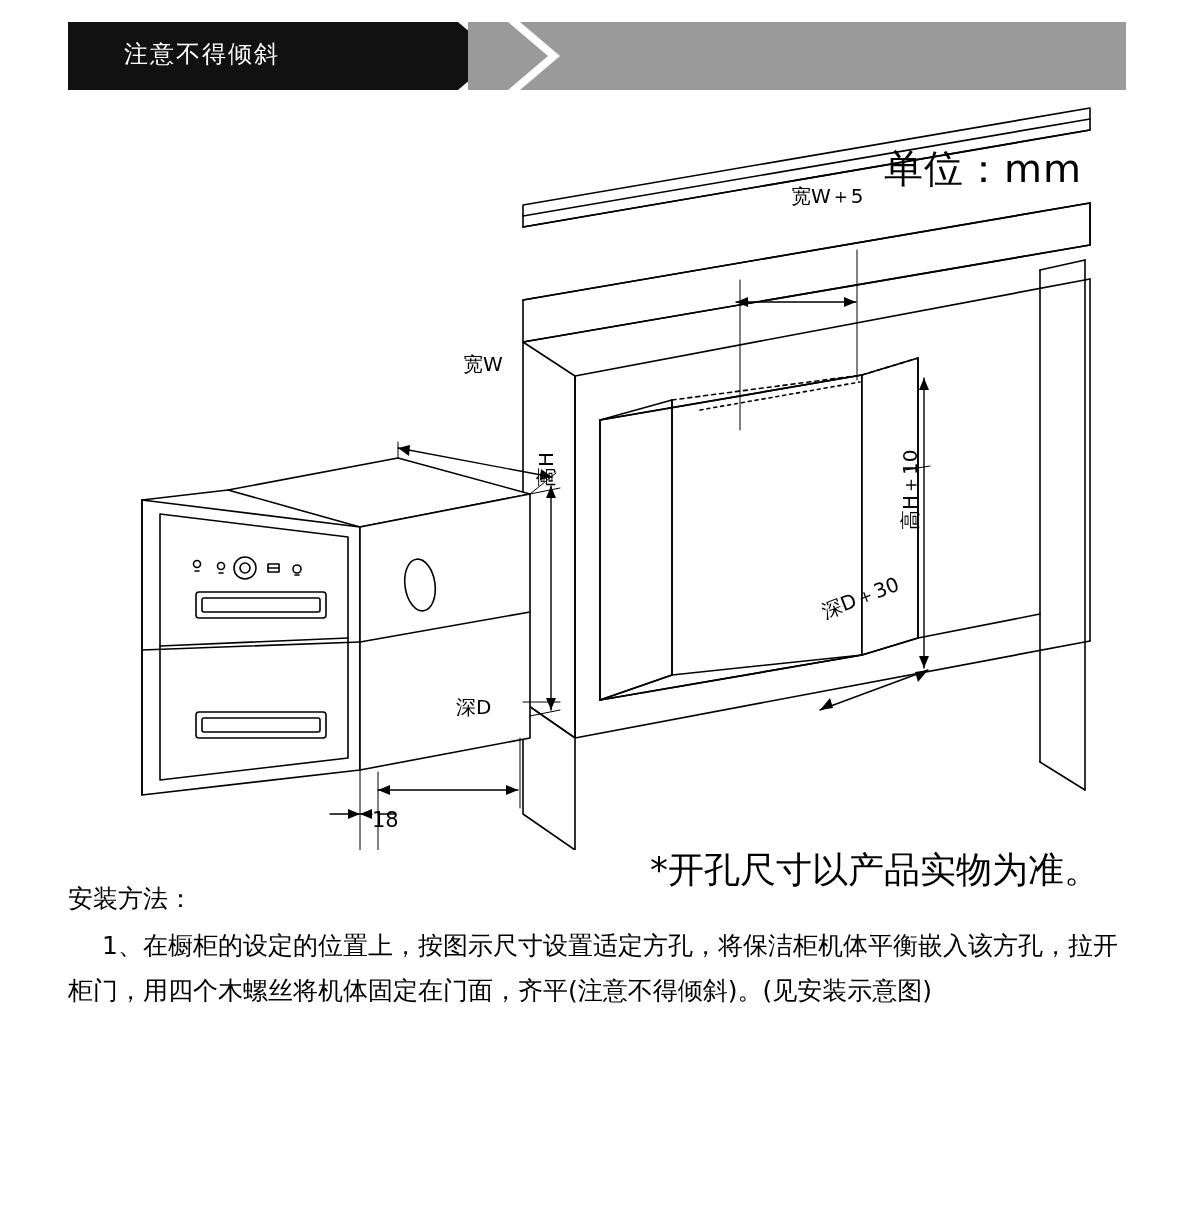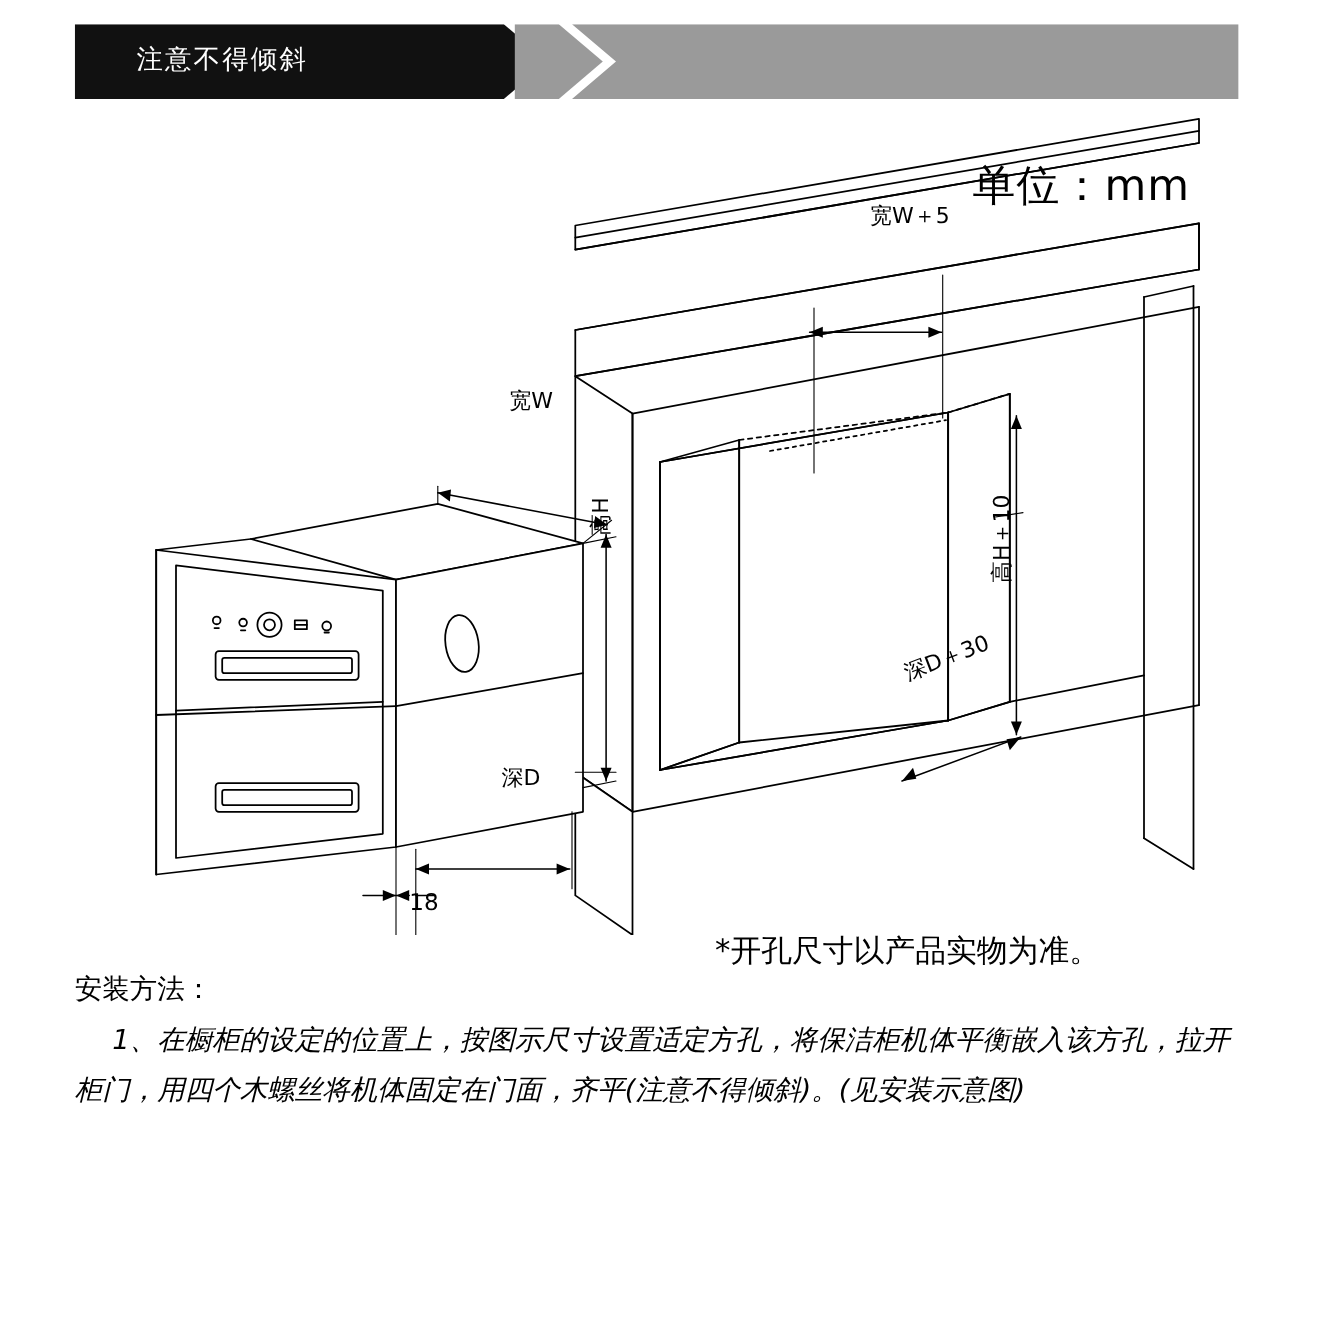--- a/index.html
+++ b/index.html
@@ -68,36 +68,36 @@
   #dim-h-plus-10{ left: 897px; top: 530px; transform: rotate(-90deg); transform-origin: left top; }
   #dim-d        { left: 432px; top: 694px; margin-left: 24px; }
   #dim-d-plus-30{ left: 818px; top: 600px; transform: rotate(-21deg); transform-origin: left top; }
   #dim-18       { left: 360px; top: 808px; font-size: 21px; margin-left: 12px; }
 
   
   #hole-note {
     position: absolute;
     left: 650px;
     top: 846px;
-    font-size: 28px;
+    font-size: 36px;
     font-family: "DejaVu Sans", sans-serif;
     text-align: right;
   }
   #install-block {
     position: absolute;
     left: 68px;
     top: 876px;
     width: 1070px;
     font-size: 25px;
     font-family: "DejaVu Sans", sans-serif;
     line-height: 45px;
   }
   #install-block .head { margin: 0 0 2px 0; }
   #install-block p { margin: 0; }
-  #install-block .indent { text-indent: 34px; font-style: italic; }
+  #install-block .indent { text-indent: 34px; }
 </style>
 </head>
 <body>
 
 <div id="header-banner">
   <svg width="1058" height="68" viewBox="0 0 1058 68" xmlns="http://www.w3.org/2000/svg">
     <polygon points="0,0 390,0 430,34 390,68 0,68" fill="#111111"></polygon>
     <polygon points="400,0 440,0 480,34 440,68 400,68" fill="#9a9a9a"></polygon>
     <polygon points="452,0 1058,0 1058,68 452,68 492,34" fill="#9a9a9a"></polygon>
   </svg>

